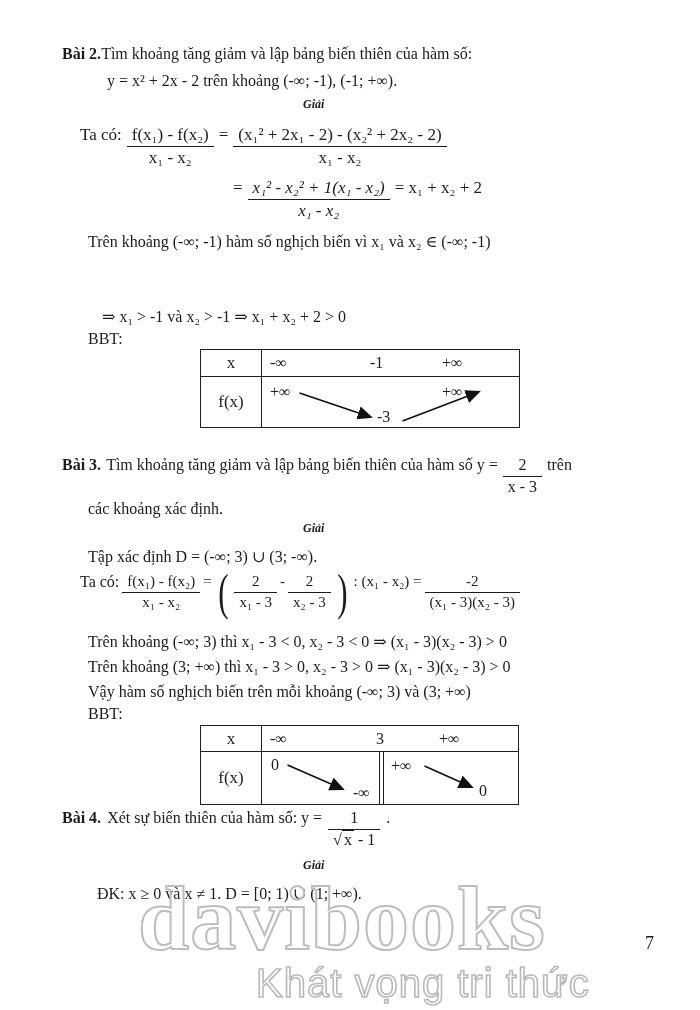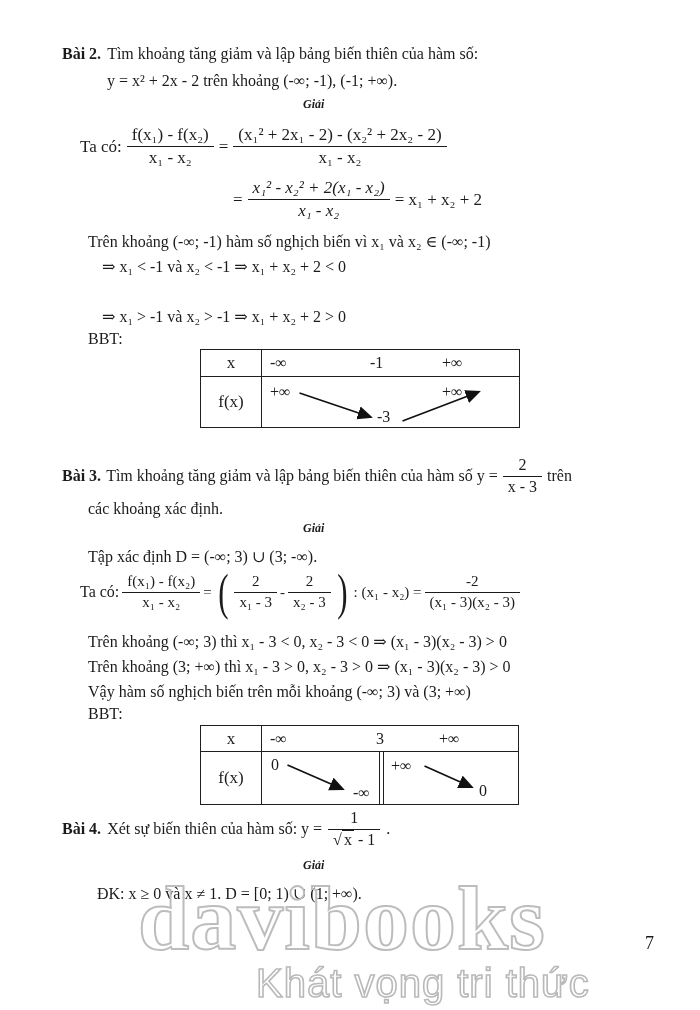--- a/index.html
+++ b/index.html
@@ -4,22 +4,22 @@
 <style>
   html,body{margin:0;padding:0;background:#e8e8e8;}
   .page{
     position:relative;width:700px;height:1010px;margin:0 auto;background:#ffffff;
     font-family:"Liberation Serif","DejaVu Serif",serif;font-size:16px;color:#1b1b1b;
     overflow:hidden;
   }
   .abs{position:absolute;white-space:nowrap;line-height:1.25;}
   .bold{font-weight:bold;}
   .giai{font-weight:bold;font-style:italic;font-size:12px;}
-  .row{display:flex;align-items:center;gap:6px;}
-  .eq{display:flex;align-items:center;gap:5px;white-space:nowrap;}
+  .row{display:flex;align-items:center;}
+  .eq{display:flex;gap:5px;white-space:nowrap;}
   .eq17{font-size:17px;}
   .eq15{font-size:15px;gap:3px;}
   .frac{display:inline-flex;flex-direction:column;align-items:center;text-align:center;}
   .frac .num{padding:0 5px;line-height:1.3;}
   .frac .den{border-top:1.4px solid #1b1b1b;padding:0 5px;line-height:1.3;align-self:stretch;}
   .it{font-style:italic;}
   .bigp{font-size:50px;line-height:.8;transform:scale(.62,1.02);transform-origin:center;font-weight:400;}
   .radicand{border-top:1.3px solid #1b1b1b;padding:0 2px;}
   
   .bbt{position:absolute;border:1.7px solid #1f1f1f;background:transparent;}
@@ -65,28 +65,27 @@
       <span>=</span>
       <span class="frac">
         <span class="num">(x₁² + 2x₁ - 2) - (x₂² + 2x₂ - 2)</span>
         <span class="den">x₁ - x₂</span>
       </span>
     </div>
 
     <div class="abs eq eq17" style="left:233px;top:177px;">
       <span>=</span>
       <span class="frac it">
-        <span class="num">x₁² - x₂² + 2(x₁ - x₂)</span>
+        <span class="num">x₁² - x₂² + 1(x₁ - x₂)</span>
         <span class="den">x₁ - x₂</span>
       </span>
       <span>= x₁ + x₂ + 2</span>
     </div>
 
     <div class="abs" style="left:88px;top:232px;">Trên khoảng (-∞; -1) hàm số nghịch biến vì x₁ và x₂ ∈ (-∞; -1)</div>
-    <div class="abs" style="left:102px;top:257px;">⇒ x₁ &lt; -1 và x₂ &lt; -1 ⇒ x₁ + x₂ + 2 &lt; 0</div>
     <div class="abs" style="left:102px;top:307px;">⇒ x₁ &gt; -1 và x₂ &gt; -1 ⇒ x₁ + x₂ + 2 &gt; 0</div>
     <div class="abs" style="left:88px;top:329px;">BBT:</div>
 
     <div class="bbt" style="left:200px;top:349px;width:318px;">
       <div class="bbt-row bbt-head" style="height:26px;">
         <div class="bbt-label">x</div>
         <div class="bbt-vals">
           <span class="hv" style="left:8px;">-∞</span>
           <span class="hv" style="left:108px;">-1</span>
           <span class="hv" style="left:180px;">+∞</span>

